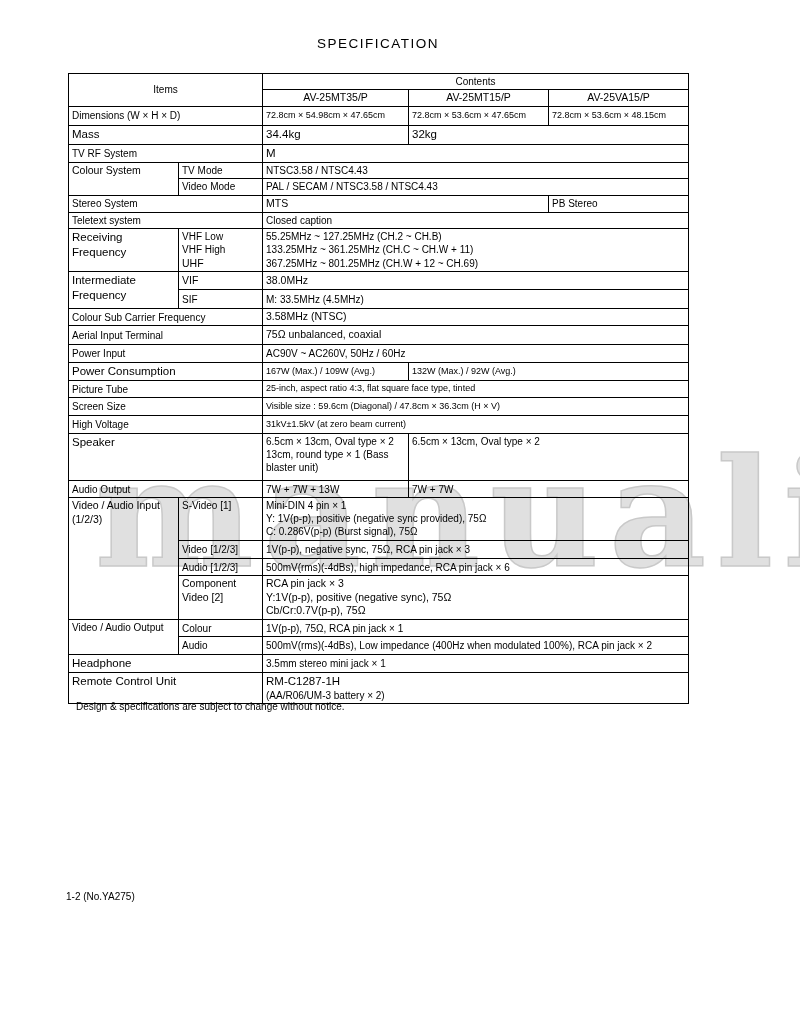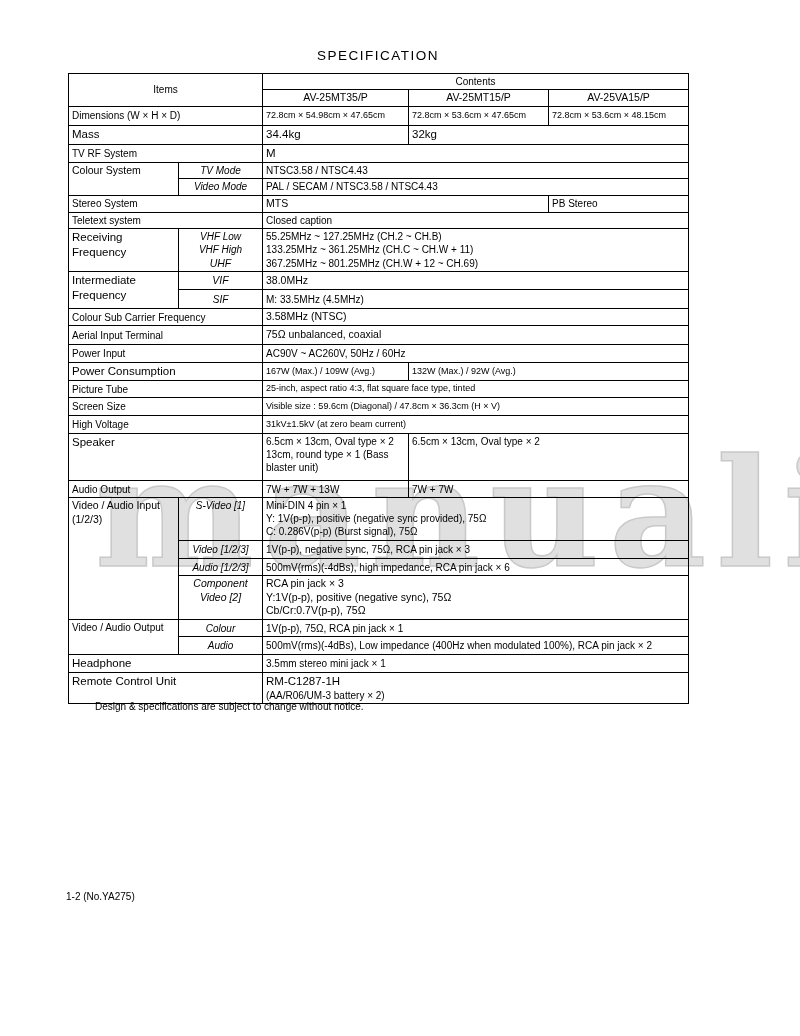--- a/index.html
+++ b/index.html
@@ -3,51 +3,51 @@
 <meta charset="utf-8">
 <style>
   * { box-sizing: border-box; margin: 0; padding: 0; }
   html, body { background: #fff; }
   body {
     width: 800px; height: 1036px; position: relative;
     font-family: "Liberation Sans", sans-serif; color: #000;
     overflow: hidden;
   }
   .title {
-    position: absolute; top: 48px; left: 68px; width: 620px;
+    position: absolute; top: 36px; left: 68px; width: 620px;
     text-align: center; font-size: 13.5px; font-weight: 500;
     letter-spacing: 1.5px;
   }
   .watermark {
     position: absolute; top: 438px; left: 95px; z-index: 0;
     font-family: "DejaVu Serif", serif; font-size: 150px; line-height: 1;
     color: #e0e0e0; letter-spacing: 10px; font-weight: bold;
     -webkit-text-stroke: 1.5px #c9c9c9;
   }
   table.spec {
     position: absolute; left: 68px; top: 73px; width: 620px; z-index: 1;
     border-collapse: collapse; table-layout: fixed; background: transparent; border-radius: 9px;
   }
   col.c1 { width: 110px; } col.c2 { width: 84px; }
   col.c3 { width: 146px; } col.c4 { width: 140px; } col.c5 { width: 140px; }
   td {
     border: 1px solid #000; padding: 1px 3px; font-size: 10px;
     line-height: 1.3; vertical-align: middle; overflow: hidden;
   }
   td.center { text-align: center; vertical-align: middle; }
-  td.sub { text-align: center; font-style: italic; }
+  td.sub { text-align: left; }
   .vt { vertical-align: top; }
   .lg { font-size: 11.5px; }
   .md { font-size: 10.5px; }
   .sm { font-size: 9px; }
   .pre { white-space: pre-line; }
   .stack div { line-height: 13.5px; white-space: nowrap; }
   .stack div.md { line-height: 13.5px; }
   .note {
-    position: absolute; left: 95px; top: 701px; font-size: 10px; z-index: 1;
+    position: absolute; left: 76px; top: 701px; font-size: 10px; z-index: 1;
   }
   .pagenum {
     position: absolute; left: 66px; top: 891px; font-size: 10px; z-index: 1;
   }
 </style>
 </head>
 <body>
 
 <div class="watermark">manuali</div>
 

